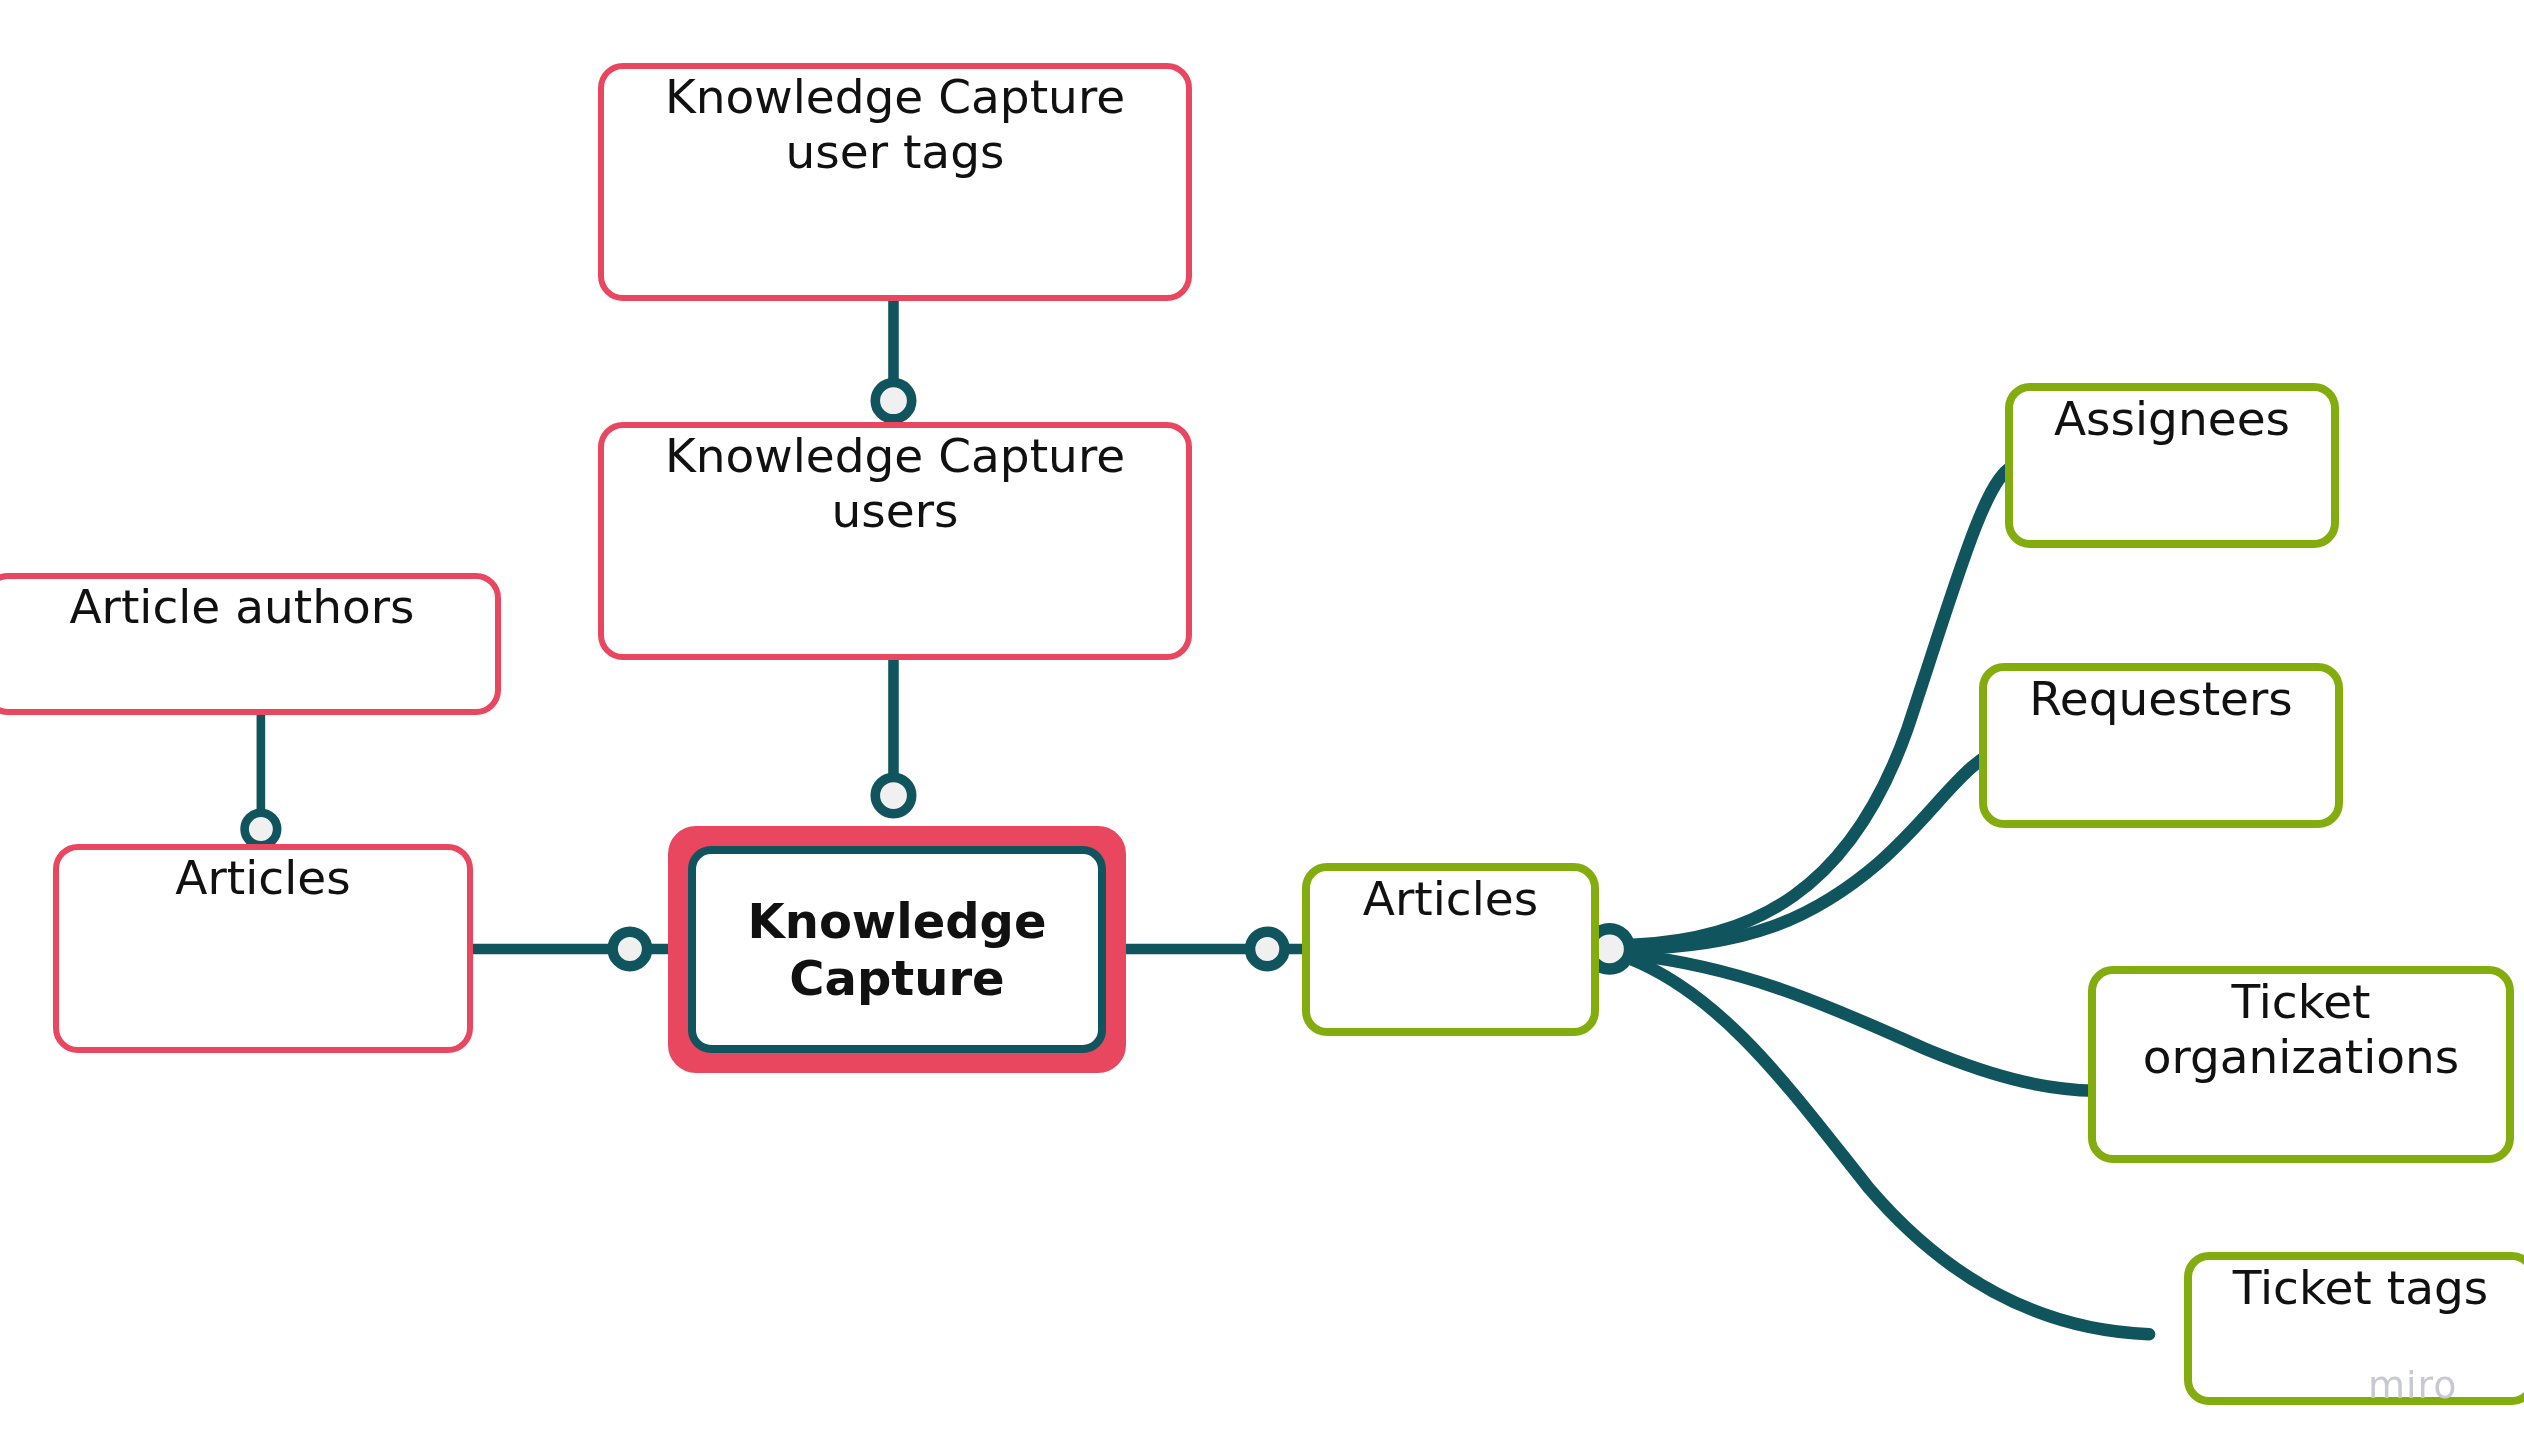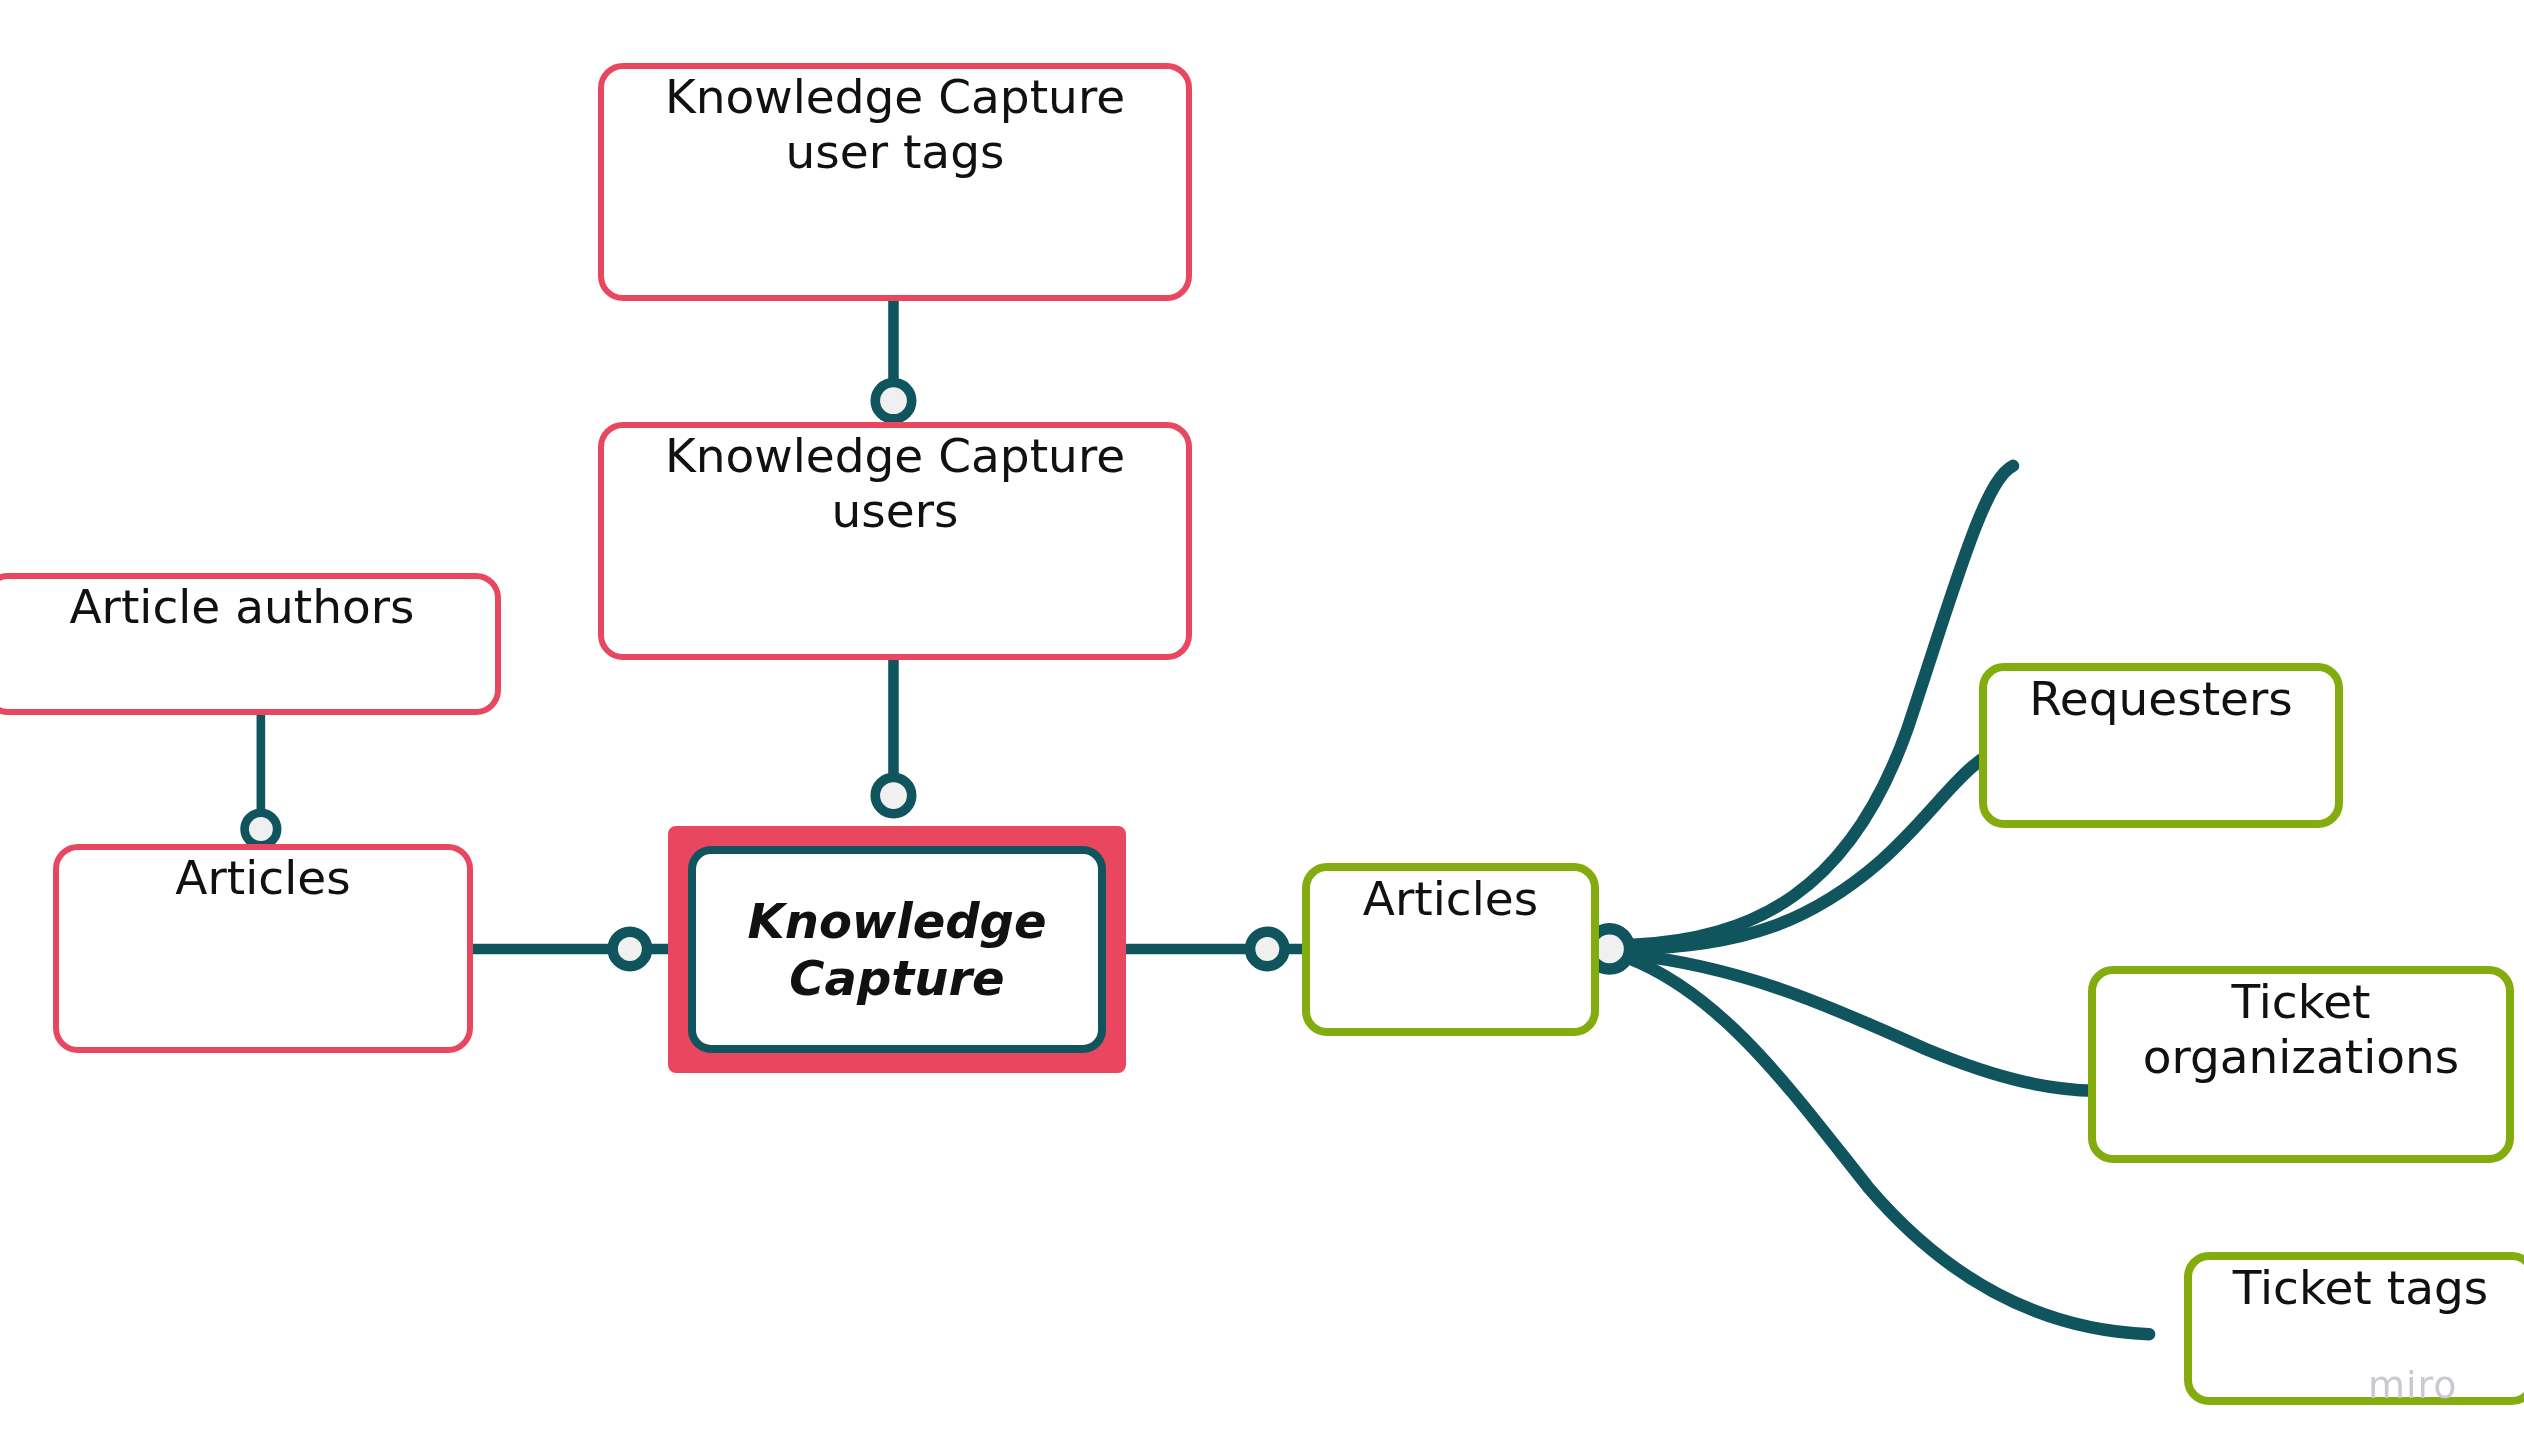--- a/index.html
+++ b/index.html
@@ -50,25 +50,24 @@
     font-weight: 400;
   }
   .node-green {
     border: 8.6px solid #83ad0e;
     border-radius: 25px;
     font-size: 47px;
     font-weight: 400;
   }
   .node-root {
     border: 10.5px solid #e8475f;
-    border-radius: 8px;
+    border-radius: 28px;
     background: #e8475f;
     padding: 10px;
     font-size: 0;
-    font-style: italic;
   }
   .node-root .inner {
     box-sizing: border-box;
     width: 100%;
     height: 100%;
     background: #ffffff;
     border: 8.6px solid #10545e;
     border-radius: 23px;
     display: flex;
     align-items: center;
@@ -139,20 +138,23 @@
     <div class="inner">
       <span class="label">Knowledge
 Capture</span>
     </div>
   </div>
 
   <div class="node node-green" style="left:1302px; top:863px; width:297px; height:173px;">
     <span class="label">Articles</span>
   </div>
 
+  <div class="node node-green" style="left:2005px; top:383px; width:334px; height:165px;">
+    <span class="label">Assignees</span>
+  </div>
 
   <div class="node node-green" style="left:2088px; top:966px; width:426px; height:197px;">
     <span class="label">Ticket
 organizations</span>
   </div>
 
   <div class="node node-green" style="left:1979px; top:663px; width:364px; height:165px;">
     <span class="label">Requesters</span>
   </div>
 

